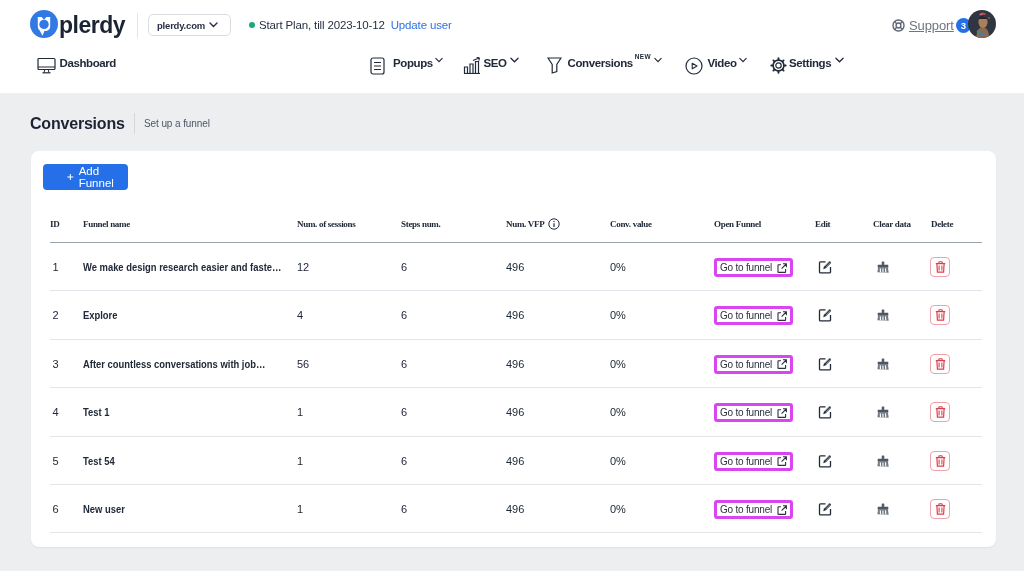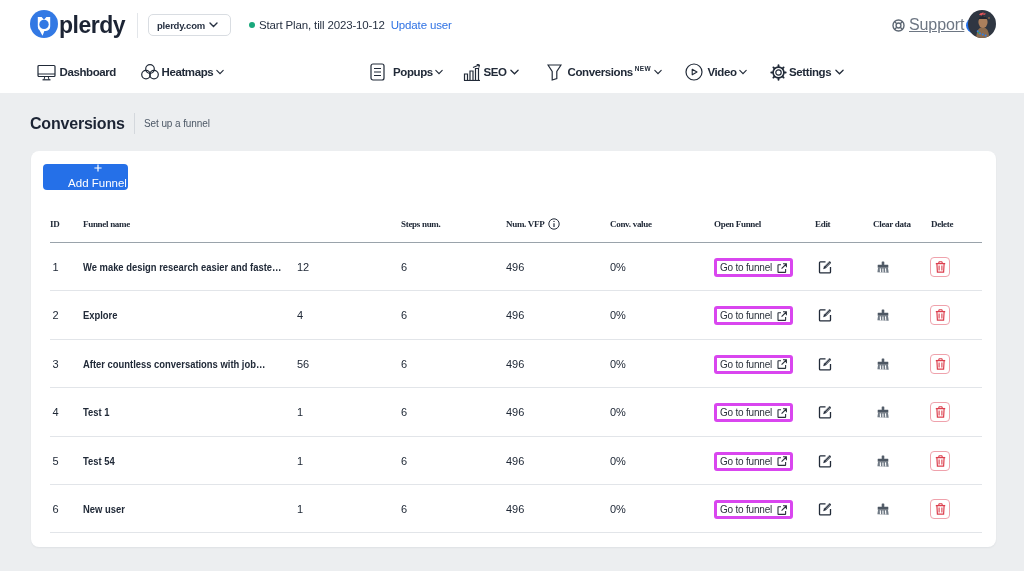--- a/index.html
+++ b/index.html
@@ -8,32 +8,32 @@
 .abs { position:absolute; }
 
 #header { position:absolute; top:0; left:0; width:1024px; height:93px; background:#fff; }
 #logoTxt { left:59px; top:11.5px; font-size:23px; font-weight:bold; color:#1c2434; letter-spacing:-0.5px; }
 #hdiv { left:137px; top:13px; width:1px; height:25px; background:#e3e6ea; }
 #domain { left:148px; top:14px; width:83px; height:22px; border:1px solid #d9dde2; border-radius:5px; display:flex; align-items:center; gap:4px; padding-left:8px; font-size:9.5px; letter-spacing:-0.2px; color:#273142; font-weight:bold; }
 #plan { left:249px; top:0; height:50px; display:flex; align-items:center; font-size:11.5px; color:#273142; }
 #plan .dot { width:6px; height:6px; border-radius:50%; background:#1aa87c; margin-right:4px; }
 #plan a { color:#2f72e4; text-decoration:none; margin-left:6px; } #plan { letter-spacing:-0.15px; }
 #support { left:892px; top:0; height:50px; display:flex; align-items:center; }
-#support span.txt { font-size:16px; letter-spacing:-0.1px; color:#6d7683; margin-left:4px;text-decoration:underline; }
+#support span.txt { font-size:13px; letter-spacing:-0.1px; color:#6d7683; margin-left:4px;text-decoration:underline; }
 #badge { width:15px; height:15px; border-radius:50%; background:#2570e8; color:#fff; font-size:9.5px; font-weight:bold; display:flex; align-items:center; justify-content:center; margin-left:2px; }
 
 #nav { position:absolute; top:57px; left:0; width:1024px; height:30px; }
-.nav-item { position:absolute; top:0; height:30px; display:flex; align-items:center; font-size:11.5px; font-weight:bold; color:#212a38; letter-spacing:-0.4px; }
+.nav-item { position:absolute; top:0; height:30px; display:flex; align-items:flex-start; font-size:11.5px; font-weight:bold; color:#212a38; letter-spacing:-0.4px; }
 .nav-item sup { font-size:6.5px; font-weight:bold; letter-spacing:0.3px; position:relative; top:-4px; margin-left:-1px; }
 
 #pageTitle { left:30px; top:114.5px; font-size:16px; font-weight:bold; color:#1c2434; letter-spacing:-0.2px; }
 #titleDiv { left:134px; top:113px; width:1px; height:21px; background:#d4d8dd; }
 #subTitle { left:144px; top:117.5px; font-size:10px; letter-spacing:-0.1px; color:#4d5866; }
 #card { position:absolute; left:31px; top:151px; width:965px; height:396px; background:#fff; border-radius:8px; box-shadow:0 1px 2px rgba(20,30,50,0.06); }
-#addBtn { position:absolute; left:12px; top:13px; width:85px; height:26px; background:#2570e8; border-radius:4px; color:#fff; font-size:11.5px; display:flex; align-items:center; padding-left:24px; gap:5px;flex-direction:column; }
+#addBtn { position:absolute; left:12px; top:13px; width:85px; height:26px; background:#2570e8; border-radius:4px; color:#fff; font-size:11.5px; display:flex; align-items:center; padding-left:24px; gap:5px; }
 
 #thead { position:absolute; left:19px; top:53px; width:932px; height:39px; border-bottom:1px solid #9aa3ab;font-family:Liberation Serif, serif; }
 .th { position:absolute; top:0; height:39px; display:flex; align-items:center; font-size:9px; font-weight:bold; color:#212a38; letter-spacing:-0.3px; }
 .row { position:absolute; left:19px; width:932px; height:49px; border-bottom:1px solid #e2e5e9; }
 .cell { position:absolute; top:0; height:48px; display:flex; align-items:center; font-size:11px; color:#212a38; }
 .cname { font-weight:bold; letter-spacing:0; transform:scaleX(0.855); transform-origin:left center; white-space:nowrap; }
 .gtf { position:absolute; left:664px; top:15px; width:79px; height:19px; border:3px solid #d946ef; border-radius:3px; display:flex; align-items:center; justify-content:center; gap:5px; font-size:10px; letter-spacing:-0.2px; color:#2b323c; }
 .del { position:absolute; left:880px; top:14px; width:20px; height:20px; border:1px solid #efa2ac; border-radius:4px; display:flex; align-items:center; justify-content:center; }
 .editc { position:absolute; left:768px; top:17px; }
 .brushc { position:absolute; left:827px; top:17px; }
@@ -94,31 +94,20 @@
 <div id="nav">
   <div class="nav-item" style="left:36.5px">
     <svg width="19" height="17" viewBox="0 0 19 17" fill="none" stroke="#212a38" stroke-width="1.2">
       <rect x="1" y="1.5" width="17" height="11" rx="1"></rect>
       <path d="M1 10 L18 10" stroke-width="1"></path>
       <path d="M7 15.7 L7.8 12.5 M12 15.7 L11.2 12.5" stroke-width="1"></path>
       <path d="M5.5 15.8 L13.5 15.8" stroke-width="1.2"></path>
     </svg>
     <span style="margin-left:4px">Dashboard</span>
   </div>
-  <div class="nav-item" style="left:139.5px">
-    <svg width="20" height="18" viewBox="0 0 20 18" fill="none" stroke="#212a38" stroke-width="1.2">
-      <circle cx="10" cy="6" r="4.3"></circle>
-      <circle cx="6" cy="11.6" r="4.3"></circle>
-      <circle cx="14" cy="11.6" r="4.3"></circle>
-    </svg>
-    <span style="margin-left:2px">Heatmaps</span>
-    <svg style="margin-left:3px" width="8" height="6" viewBox="0 0 10 6">
-        <path d="M1 1 L5 5 L9 1" fill="none" stroke="#212a38" stroke-width="1.4" stroke-linecap="round"></path>
-      </svg>
-  </div>
   <div class="nav-item" style="left:370px">
     <svg width="15" height="18" viewBox="0 0 15 18" fill="none" stroke="#212a38" stroke-width="1.2">
       <rect x="1" y="1" width="13" height="16" rx="2"></rect>
       <path d="M4 5.5 H11 M4 9 H11 M4 12.5 H11" stroke-width="1.1"></path>
     </svg>
     <span style="margin-left:8px">Popups</span>
     <svg style="margin-left:2.5px" width="8" height="6" viewBox="0 0 10 6">
         <path d="M1 1 L5 5 L9 1" fill="none" stroke="#212a38" stroke-width="1.4" stroke-linecap="round"></path>
       </svg>
   </div>
@@ -175,20 +164,21 @@
 <div id="card">
   <div id="addBtn">
       <svg width="8" height="8" viewBox="0 0 10 10">
         <path d="M5 0.5 V9.5 M0.5 5 H9.5" stroke="#fff" stroke-width="1.5"></path>
       </svg>
       <span>Add Funnel</span>
     </div>
   <div id="thead">
     <div class="th" style="left:0">ID</div>
     <div class="th" style="left:33px">Funnel name</div>
+    <div class="th" style="left:247px">Num. of sessions</div>
     <div class="th" style="left:351px">Steps num.</div>
     <div class="th" style="left:456px">Num. VFP&nbsp;&nbsp;<svg width="12" height="12" viewBox="0 0 12 12" fill="none">
           <circle cx="6" cy="6" r="5.2" stroke="#212a38" stroke-width="1"></circle>
           <path d="M6 5.2 V9" stroke="#212a38" stroke-width="1.2"></path>
           <circle cx="6" cy="3.4" r="0.7" fill="#212a38"></circle>
         </svg></div>
     <div class="th" style="left:560px">Conv. value</div>
     <div class="th" style="left:664px">Open Funnel</div>
     <div class="th" style="left:765px">Edit</div>
     <div class="th" style="left:823px">Clear data</div>

